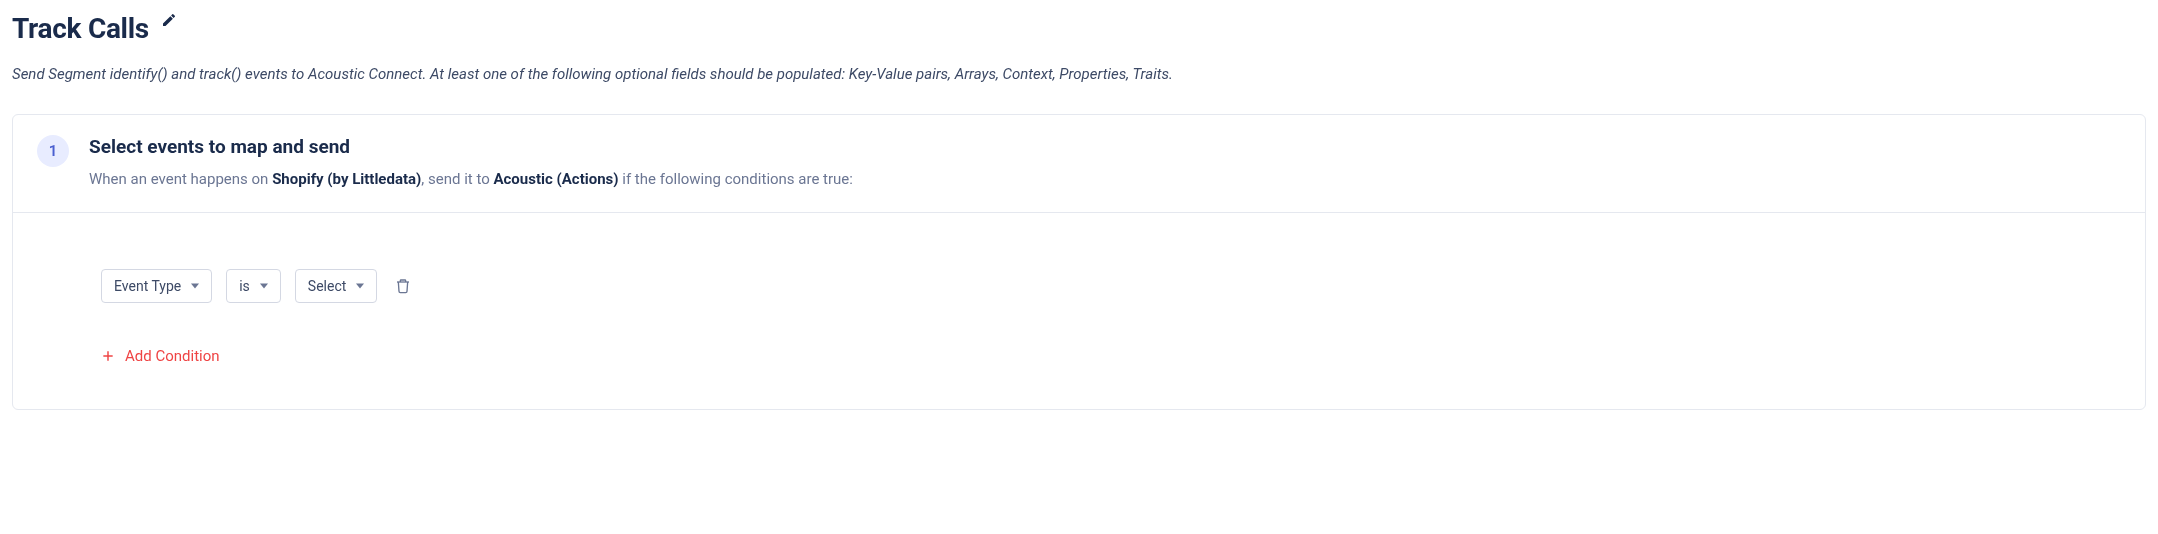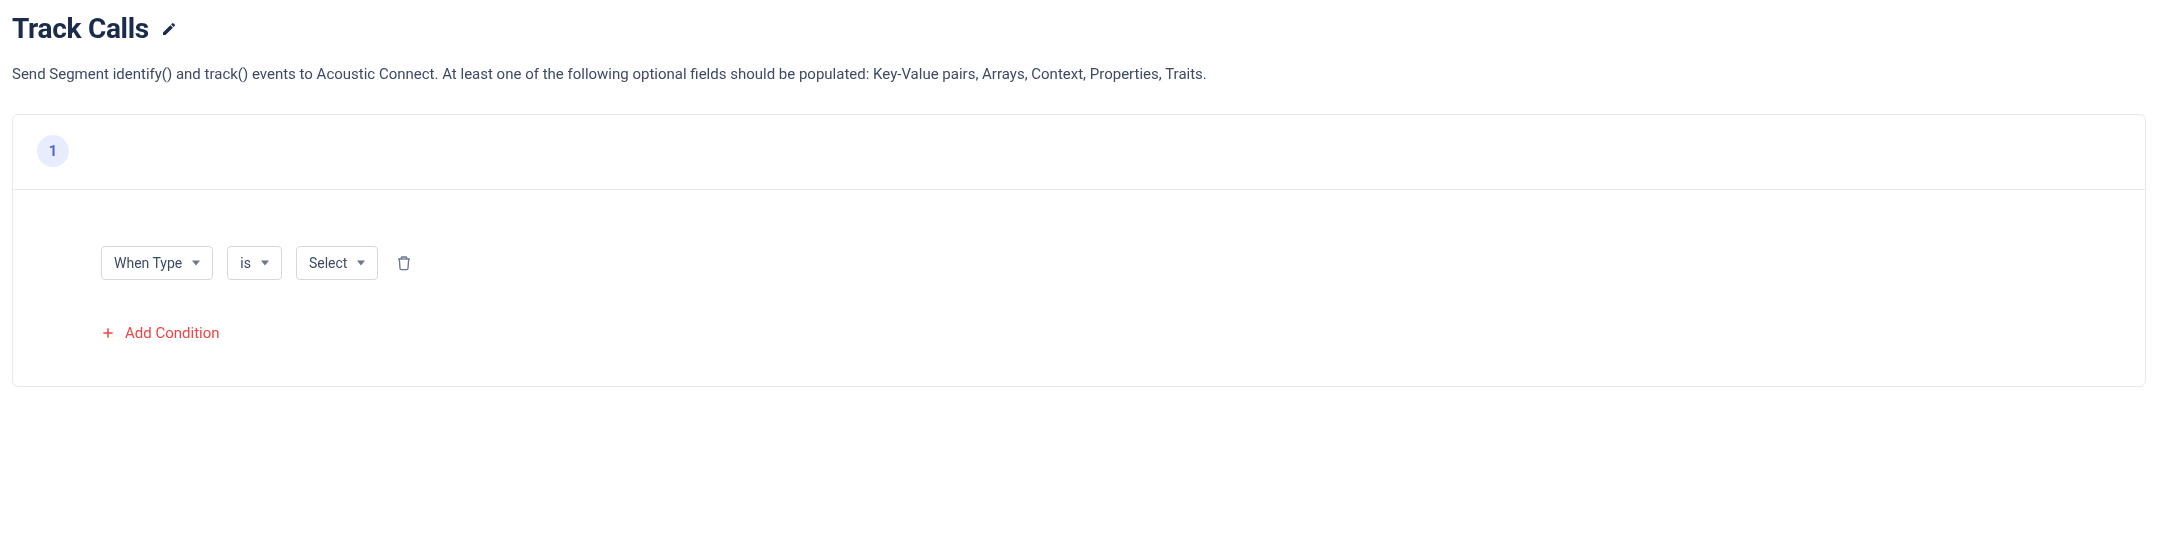--- a/index.html
+++ b/index.html
@@ -8,40 +8,41 @@
       box-sizing: border-box;
     }
     body {
       font-family: -apple-system, BlinkMacSystemFont, "Segoe UI", Roboto, Helvetica, Arial, sans-serif;
       background: #ffffff;
       color: #1a2b4b;
       padding: 12px 12px 20px 12px;
     }
     .header-row {
       display: flex;
-      align-items: center;
+      align-items: flex-start;
       gap: 12px;
       margin-bottom: 18px;
     }
     .page-title {
       font-size: 28px;
       font-weight: 700;
       color: #1a2b4b;
       letter-spacing: -0.3px;
     }
     .edit-icon {
       color: #1a2b4b;
       display: inline-flex;
       align-items: center;
     }
     .description {
       font-size: 15px;
       color: #3d4a66;
       margin-bottom: 28px;
       line-height: 1.5;
+      font-style: italic;
     }
     .panel {
       border: 1px solid #e5e8ef;
       border-radius: 6px;
       overflow: hidden;
     }
     .panel-header {
       display: flex;
       align-items: flex-start;
       gap: 20px;
@@ -139,26 +140,32 @@
       <path d="M3 17.25V21h3.75L17.81 9.94l-3.75-3.75L3 17.25zM20.71 7.04a1 1 0 0 0 0-1.41l-2.34-2.34a1 1 0 0 0-1.41 0l-1.83 1.83 3.75 3.75 1.83-1.83z"></path>
     </svg>
   </span>
 </div>
 
 <p class="description">Send Segment identify() and track() events to Acoustic Connect. At least one of the following optional fields should be populated: Key-Value pairs, Arrays, Context, Properties, Traits.</p>
 
 <div class="panel">
   <div class="panel-header">
     <div class="step-badge">1</div>
+    <div class="panel-header-text">
+      <div class="panel-title">Select events to map and send</div>
+      <div class="panel-subtitle">
+        <span>When an event happens on </span><span class="bold">Shopify (by Littledata)</span><span>, send it to </span><span class="bold">Acoustic (Actions)</span><span> if the following conditions are true:</span>
+      </div>
+    </div>
   </div>
 
   <div class="panel-body">
     <div class="condition-row">
       <div class="dropdown">
-        <span>When Type</span>
+        <span>Event Type</span>
         <span class="caret">
           <svg width="8" height="8" viewBox="0 0 10 6" fill="currentColor">
               <path d="M0 0l5 6 5-6z"></path>
             </svg>
         </span>
       </div>
       <div class="dropdown">
         <span>is</span>
         <span class="caret">
           <svg width="8" height="8" viewBox="0 0 10 6" fill="currentColor">

